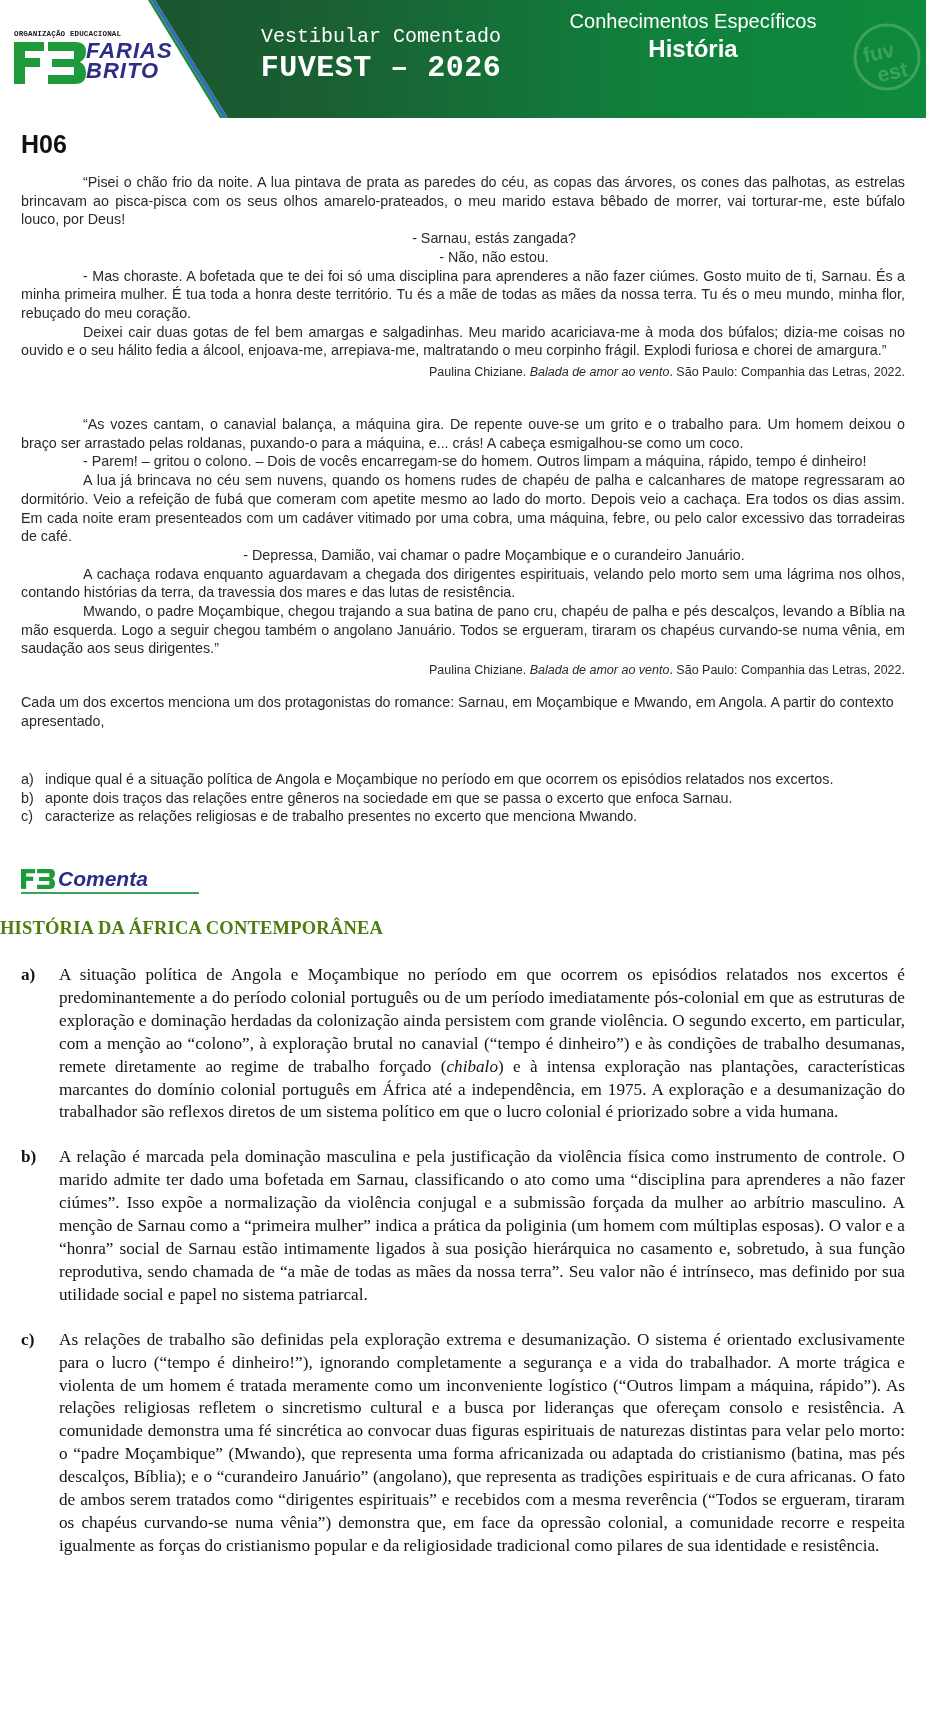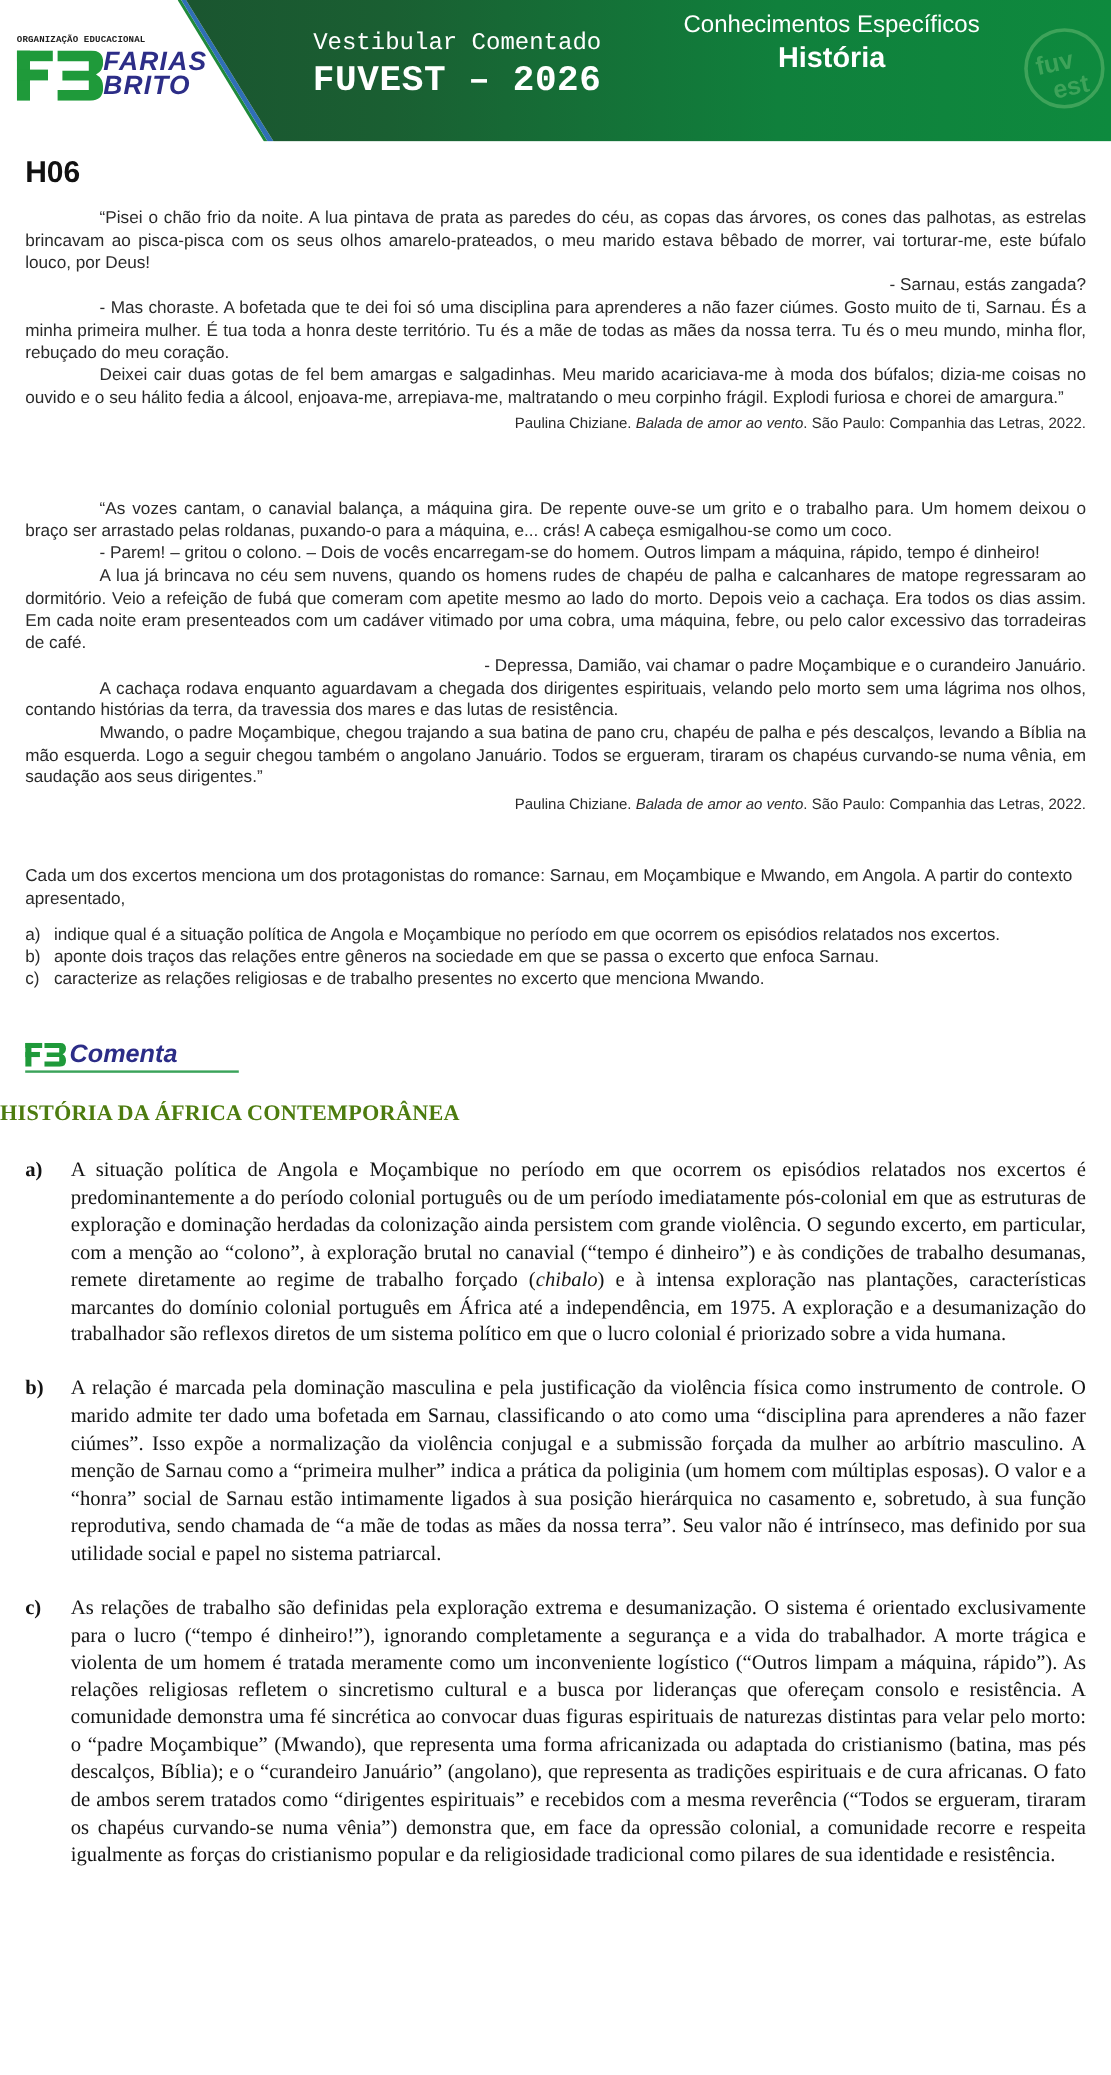--- a/index.html
+++ b/index.html
@@ -38,25 +38,25 @@
   .h-subject { font-size: 24px; font-weight: bold; line-height: 30px; }
 
   .fuvest-seal { position: absolute; left: 852px; top: 22px; width: 70px; height: 70px; }
 
   
   .qid { position: absolute; left: 21px; top: 130px; font-family: "Liberation Sans", sans-serif; font-weight: bold; font-size: 25px; color: #111; }
 
   .qtext { position: absolute; left: 21px; width: 884px; font-family: "Liberation Sans", sans-serif; font-size: 14.3px; line-height: 18.7px; color: #2a2a2a; text-align: justify; }
   .qtext p { margin: 0; }
   .qtext .ind { text-indent: 62px; }
-  .qtext .dash { padding-left: 62px; text-align: right; }
+  .qtext .dash { padding-left: 62px; text-align: center; }
   .cite { text-align: right; font-size: 12.5px; margin-top: 3px !important; }
   .cite i { font-style: italic; }
 
-  .prompt { position: absolute; left: 21px; top: 721px; width: 884px; font-family: "Liberation Sans", sans-serif; font-size: 14.3px; line-height: 18.7px; color: #2a2a2a; }
+  .prompt { position: absolute; left: 21px; top: 693px; width: 884px; font-family: "Liberation Sans", sans-serif; font-size: 14.3px; line-height: 18.7px; color: #2a2a2a; }
   .prompt p { margin: 0; }
   .items { position: absolute; left: 21px; top: 770px; width: 840px; font-family: "Liberation Sans", sans-serif; font-size: 14.3px; line-height: 18.5px; color: #2a2a2a; }
   .items .item { display: flex; }
   .items .lbl { width: 24px; flex: none; }
 
   
   .comenta { position: absolute; left: 21px; top: 866px; width: 178px; height: 28px; text-decoration: underline; }
   .comenta-word { position: absolute; left: 37px; top: 1px; font-family: "Liberation Sans", sans-serif; font-weight: bold; font-style: italic; font-size: 21px; color: #2c2d87; }
   .comenta-line { position: absolute; left: 0; top: 26px; width: 178px; height: 2px; background: #3aa35a; }
 
@@ -106,20 +106,21 @@
     <text x="12" y="36" font-family="Liberation Sans, sans-serif" font-weight="bold" font-size="21" fill="#3ea35a" transform="rotate(-12 35 35)">fuv</text>
     <text x="22" y="58" font-family="Liberation Sans, sans-serif" font-weight="bold" font-size="21" fill="#3ea35a" transform="rotate(-12 35 35)">est</text>
   </svg>
 </div>
 
 <div class="qid">H06</div>
 
 <div class="qtext" style="top:173px;">
   <p class="ind">“Pisei o chão frio da noite. A lua pintava de prata as paredes do céu, as copas das árvores, os cones das palhotas, as estrelas brincavam ao pisca-pisca com os seus olhos amarelo-prateados, o meu marido estava bêbado de morrer, vai torturar-me, este búfalo louco, por Deus!</p>
   <p class="dash">- Sarnau, estás zangada?</p>
+  <p class="dash">- Não, não estou.</p>
   <p class="ind">- Mas choraste. A bofetada que te dei foi só uma disciplina para aprenderes a não fazer ciúmes. Gosto muito de ti, Sarnau. És a minha primeira mulher. É tua toda a honra deste território. Tu és a mãe de todas as mães da nossa terra. Tu és o meu mundo, minha flor, rebuçado do meu coração.</p>
   <p class="ind">Deixei cair duas gotas de fel bem amargas e salgadinhas. Meu marido acariciava-me à moda dos búfalos; dizia-me coisas no ouvido e o seu hálito fedia a álcool, enjoava-me, arrepiava-me, maltratando o meu corpinho frágil. Explodi furiosa e chorei de amargura.”</p>
   <p class="cite"><span>Paulina Chiziane. </span><i>Balada de amor ao vento</i><span>. São Paulo: Companhia das Letras, 2022.</span></p>
 </div>
 
 <div class="qtext" style="top:415px;">
   <p class="ind">“As vozes cantam, o canavial balança, a máquina gira. De repente ouve-se um grito e o trabalho para. Um homem deixou o braço ser arrastado pelas roldanas, puxando-o para a máquina, e... crás! A cabeça esmigalhou-se como um coco.</p>
   <p class="ind">- Parem! – gritou o colono. – Dois de vocês encarregam-se do homem. Outros limpam a máquina, rápido, tempo é dinheiro!</p>
   <p class="ind">A lua já brincava no céu sem nuvens, quando os homens rudes de chapéu de palha e calcanhares de matope regressaram ao dormitório. Veio a refeição de fubá que comeram com apetite mesmo ao lado do morto.  Depois veio a cachaça. Era todos os dias assim. Em cada noite eram presenteados com um cadáver vitimado por uma cobra, uma máquina, febre, ou pelo calor excessivo das torradeiras de café.</p>
   <p class="dash">- Depressa, Damião, vai chamar o padre Moçambique e o curandeiro Januário.</p>

